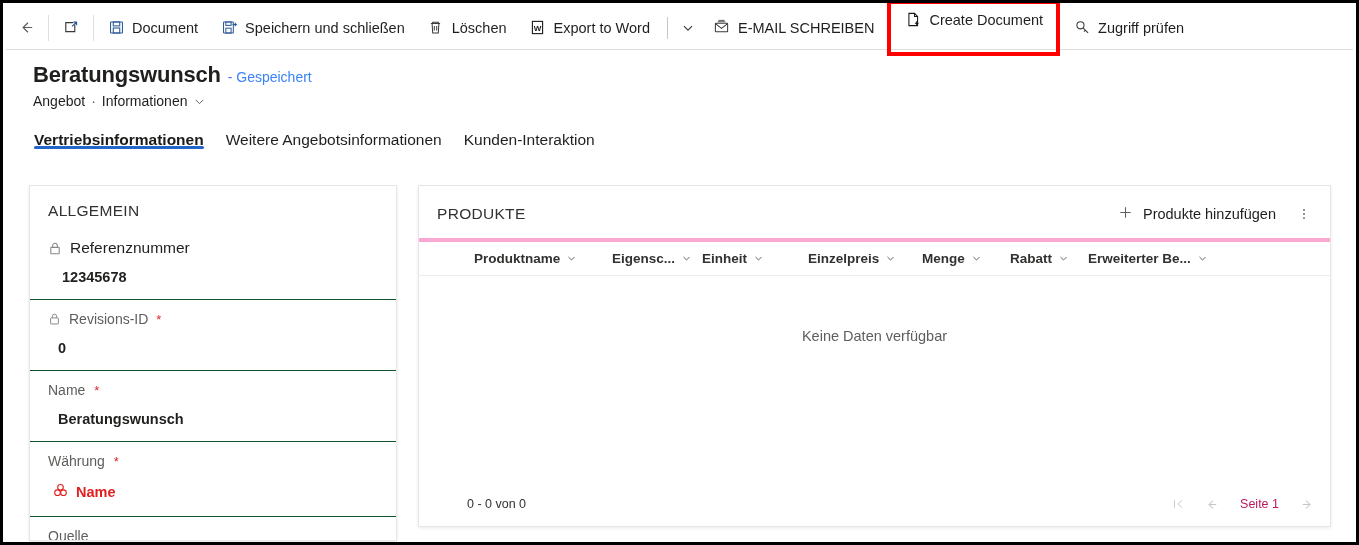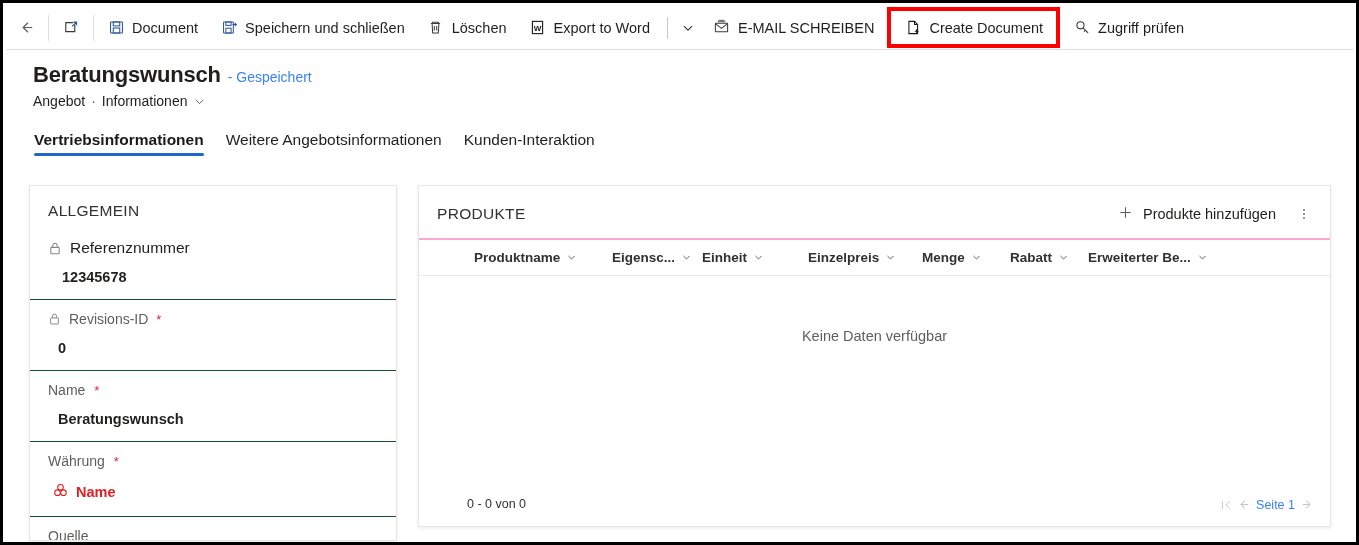--- a/index.html
+++ b/index.html
@@ -49,23 +49,23 @@
   }
   .iconbtn{
     display:flex;align-items:center;justify-content:center;
     width:40px;height:44px;cursor:pointer;
   }
   
   .highlight{
     border:4px solid #ff0000;
     padding:1px 2px;
     margin:0 2px;
-    height:41px;
-    box-sizing:border-box;
-    display:flex;align-items:center;
+    height:56px;
+    box-sizing:border-box;
+    display:flex;
   }
   .highlight .cmd-btn{height:30px;}
 
   
   .header{
     position:absolute;left:3px;top:47px;right:3px;height:76px;
     box-sizing:border-box;padding:12px 0 0 27px;
   }
   .title-row{display:flex;align-items:baseline;gap:7px;}
   .rec-title{font-size:22px;font-weight:bold;color:#201f1e;letter-spacing:-0.2px;}
@@ -79,21 +79,21 @@
   .bc-chev{display:inline-flex;align-items:center;cursor:pointer;}
 
   
   .tabs{
     position:absolute;left:3px;top:128px;right:3px;height:40px;
     display:flex;align-items:flex-start;gap:22px;
     padding-left:28px;box-sizing:border-box;
   }
   .tab{
     font-size:15.5px;color:#201f1e;cursor:pointer;
-    padding-bottom:7px;position:relative;white-space:nowrap;
+    position:relative;white-space:nowrap;
   }
   .tab.active{font-weight:bold;color:#1b1a19;}
   .tab.active:after{
     content:"";position:absolute;left:0;right:0;bottom:0;height:3px;
     background:#2266cc;border-radius:2px;
   }
 
   
   .body{
     position:absolute;left:3px;top:172px;right:3px;bottom:3px;
@@ -144,40 +144,40 @@
     display:flex;align-items:center;gap:10px;
     font-size:14.5px;color:#201f1e;
     padding:5px 10px;cursor:pointer;
   }
   .kebab{
     display:flex;align-items:center;justify-content:center;
     width:28px;height:28px;cursor:pointer;color:#605e5c;
   }
   .col-head{
     display:flex;align-items:center;
-    border-top:2px solid #f9a8d4;border-bottom:1px solid #edebe9;
+    border-top:4px solid #f9a8d4;border-bottom:1px solid #edebe9;
     height:38px;padding-left:55px;box-sizing:border-box;
   }
   .col{
     display:flex;align-items:center;gap:6px;
     font-size:13.5px;color:#323130;font-weight:bold;
     white-space:nowrap;cursor:pointer;
   }
   .col .cc{display:inline-flex;align-items:center;color:#605e5c;}
   .nodata{
     text-align:center;font-size:14.5px;color:#605e5c;
     padding-top:52px;
   }
   .grid-foot{
     position:absolute;left:0;right:0;bottom:0;height:44px;
     display:flex;align-items:center;justify-content:space-between;
     padding:0 16px 0 48px;box-sizing:border-box;
     font-size:12.5px;color:#323130;
   }
-  .pager{display:flex;align-items:flex-end;gap:4px;color:#3b82f6;}
+  .pager{display:flex;align-items:center;gap:20px;color:#be185d;}
   .pg-ic{display:inline-flex;align-items:center;cursor:pointer;color:#605e5c;}
   .pg-ic.dim{color:#c8c6c4;cursor:default;}
   .pg-label{font-size:12.5px;}
 </style>
 </head>
 <body>
 
 <div class="frame">
 
   <div class="cmdbar">

